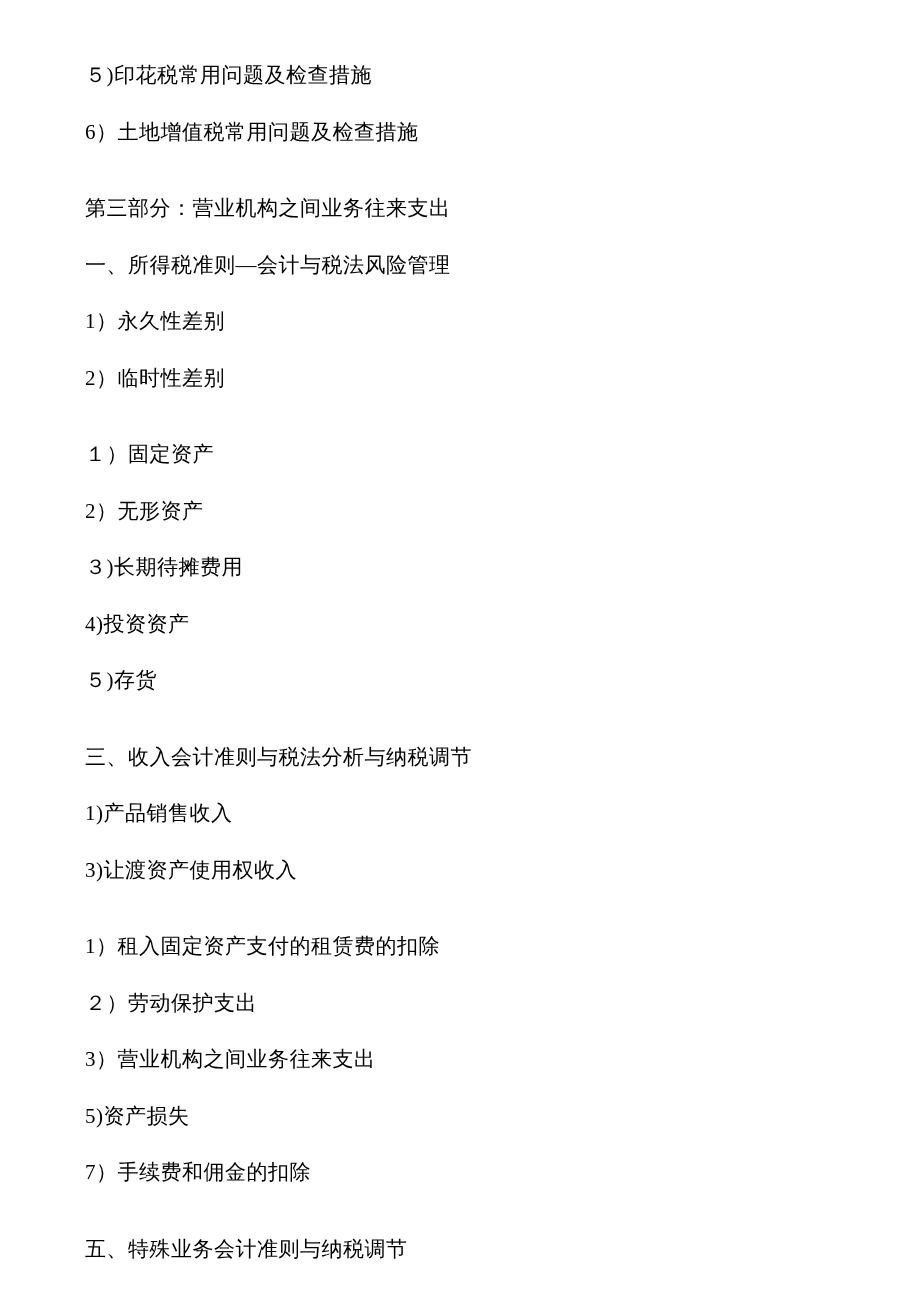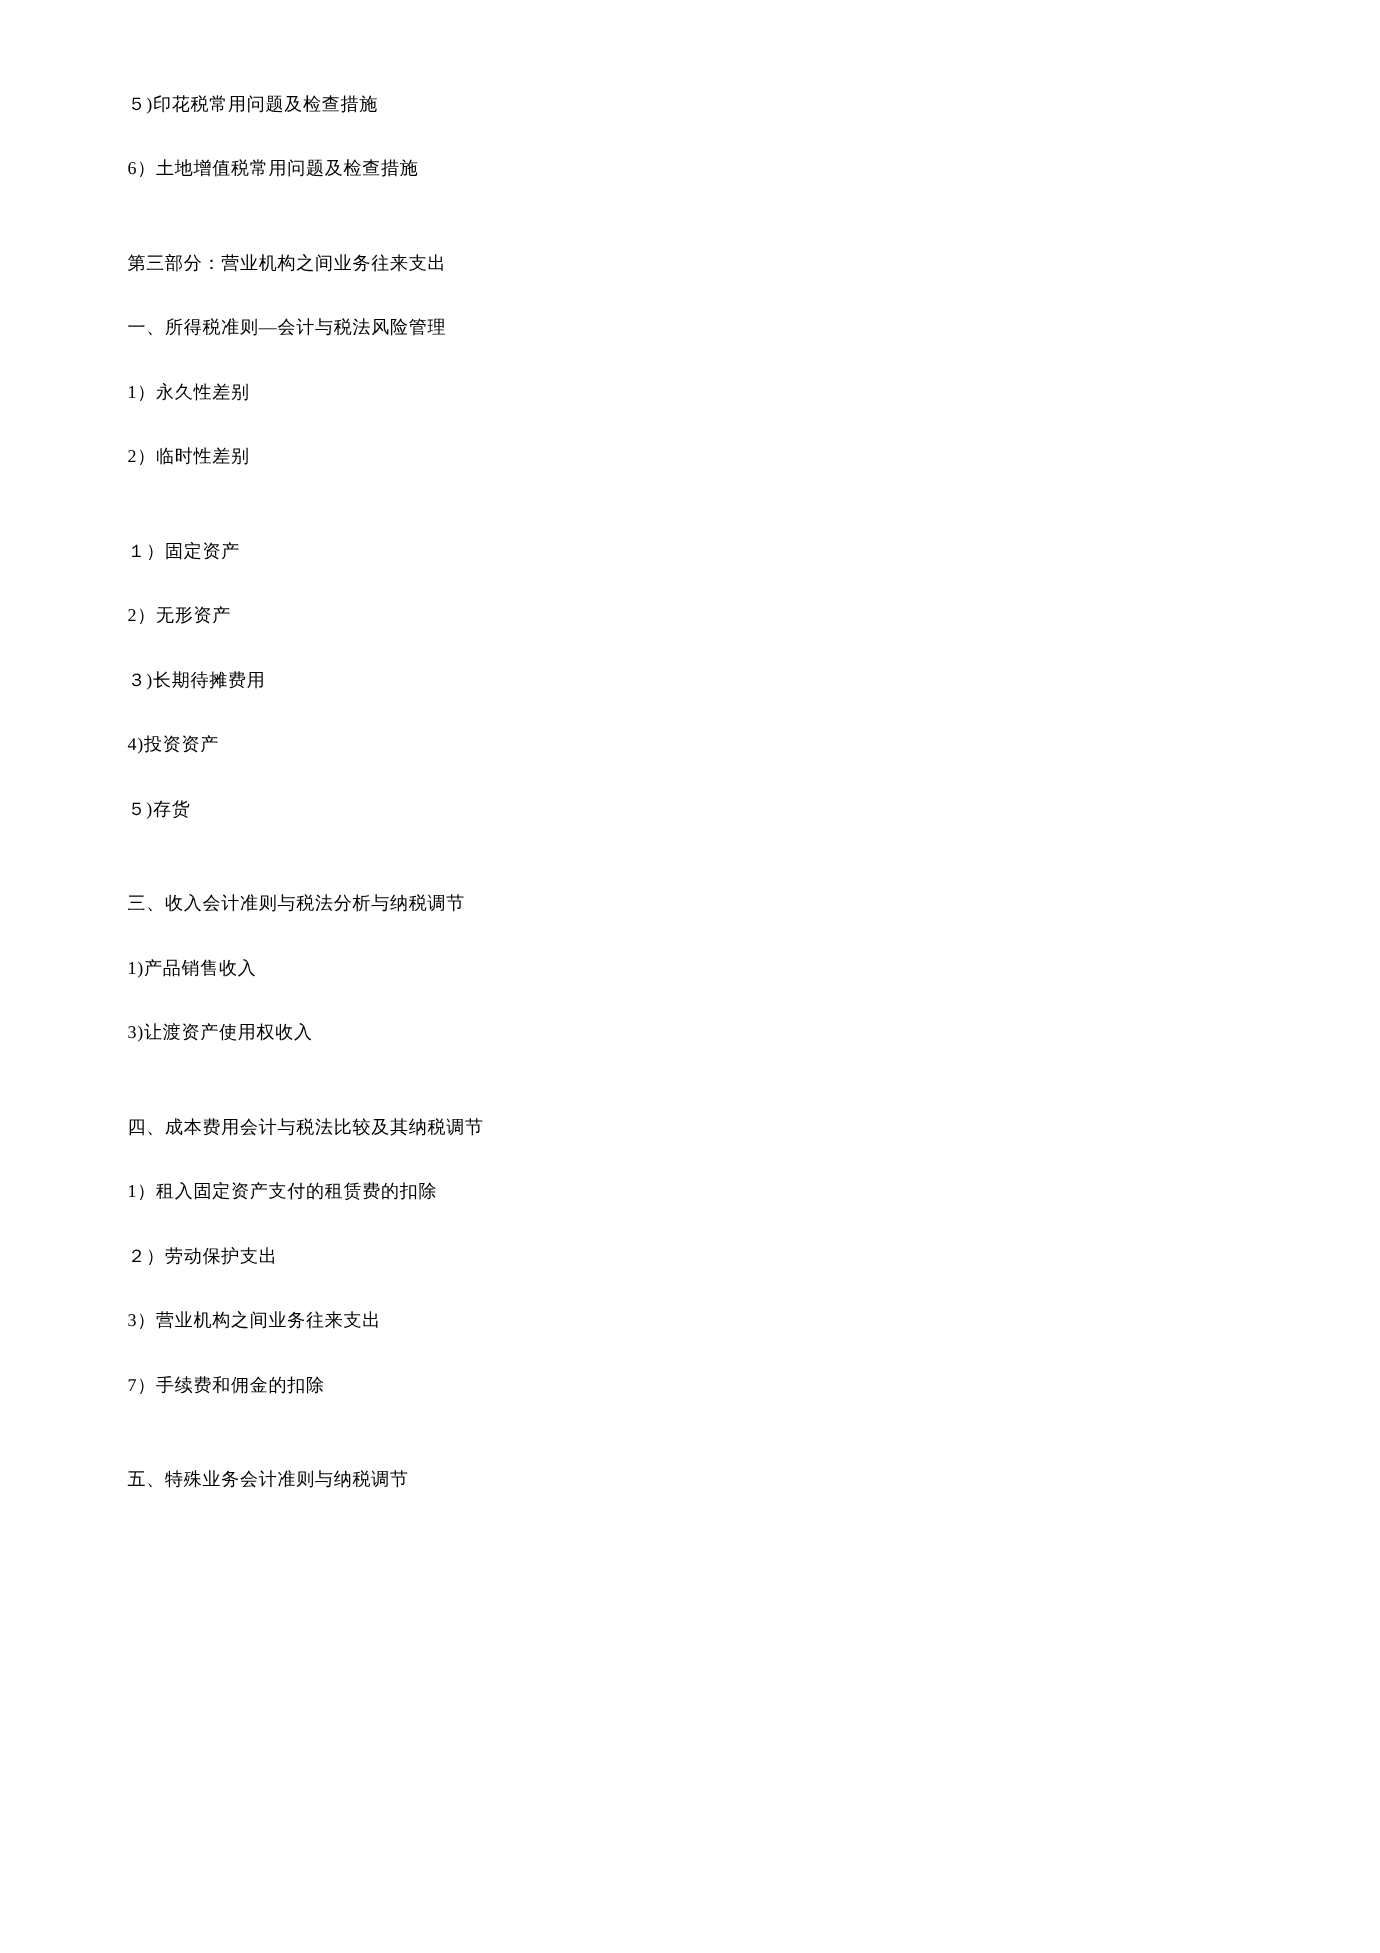--- a/index.html
+++ b/index.html
@@ -9,21 +9,21 @@
     }
     body {
       background: #ffffff;
       font-family: "SimSun", "宋体", serif;
       width: 920px;
       min-height: 1302px;
       padding: 60px 85px;
       color: #000000;
     }
     .line {
-      font-size: 12px;
+      font-size: 21px;
       line-height: 1.5;
       margin-bottom: 25px;
       letter-spacing: 0.5px;
     }
     .spacer {
       height: 20px;
     }
   </style>
 </head>
 <body>
@@ -40,21 +40,21 @@
   <div class="line">１）固定资产</div>
   <div class="line">2）无形资产</div>
   <div class="line">３)长期待摊费用</div>
   <div class="line">4)投资资产</div>
   <div class="line">５)存货</div>
   <div class="spacer"></div>
   <div class="line">三、收入会计准则与税法分析与纳税调节</div>
   <div class="line">1)产品销售收入</div>
   <div class="line">3)让渡资产使用权收入</div>
   <div class="spacer"></div>
-  <div class="line">四、成本费用会计与税法比较及其纳税调节</div>
   <div class="line">1）租入固定资产支付的租赁费的扣除</div>
   <div class="line">２）劳动保护支出</div>
   <div class="line">3）营业机构之间业务往来支出</div>
+  <div class="line">5)资产损失</div>
   <div class="line">7）手续费和佣金的扣除</div>
   <div class="spacer"></div>
   <div class="line">五、特殊业务会计准则与纳税调节</div>
 
 </div>
 
 </body></html>

